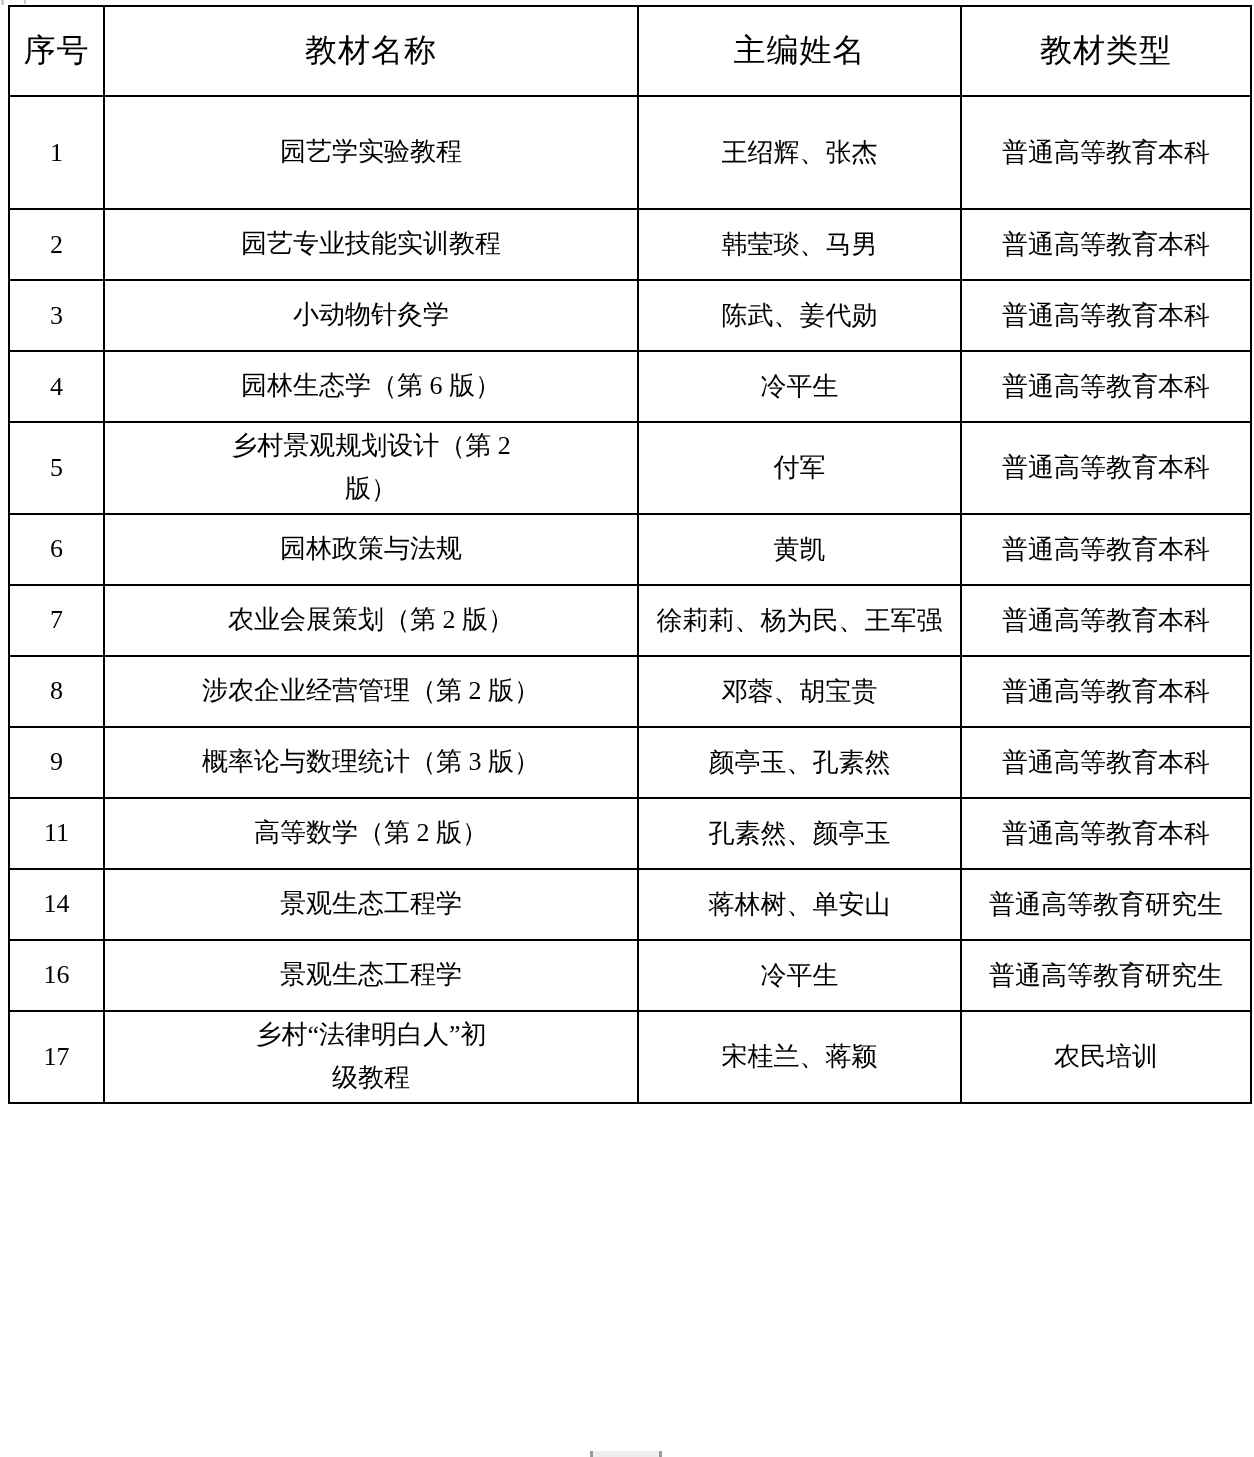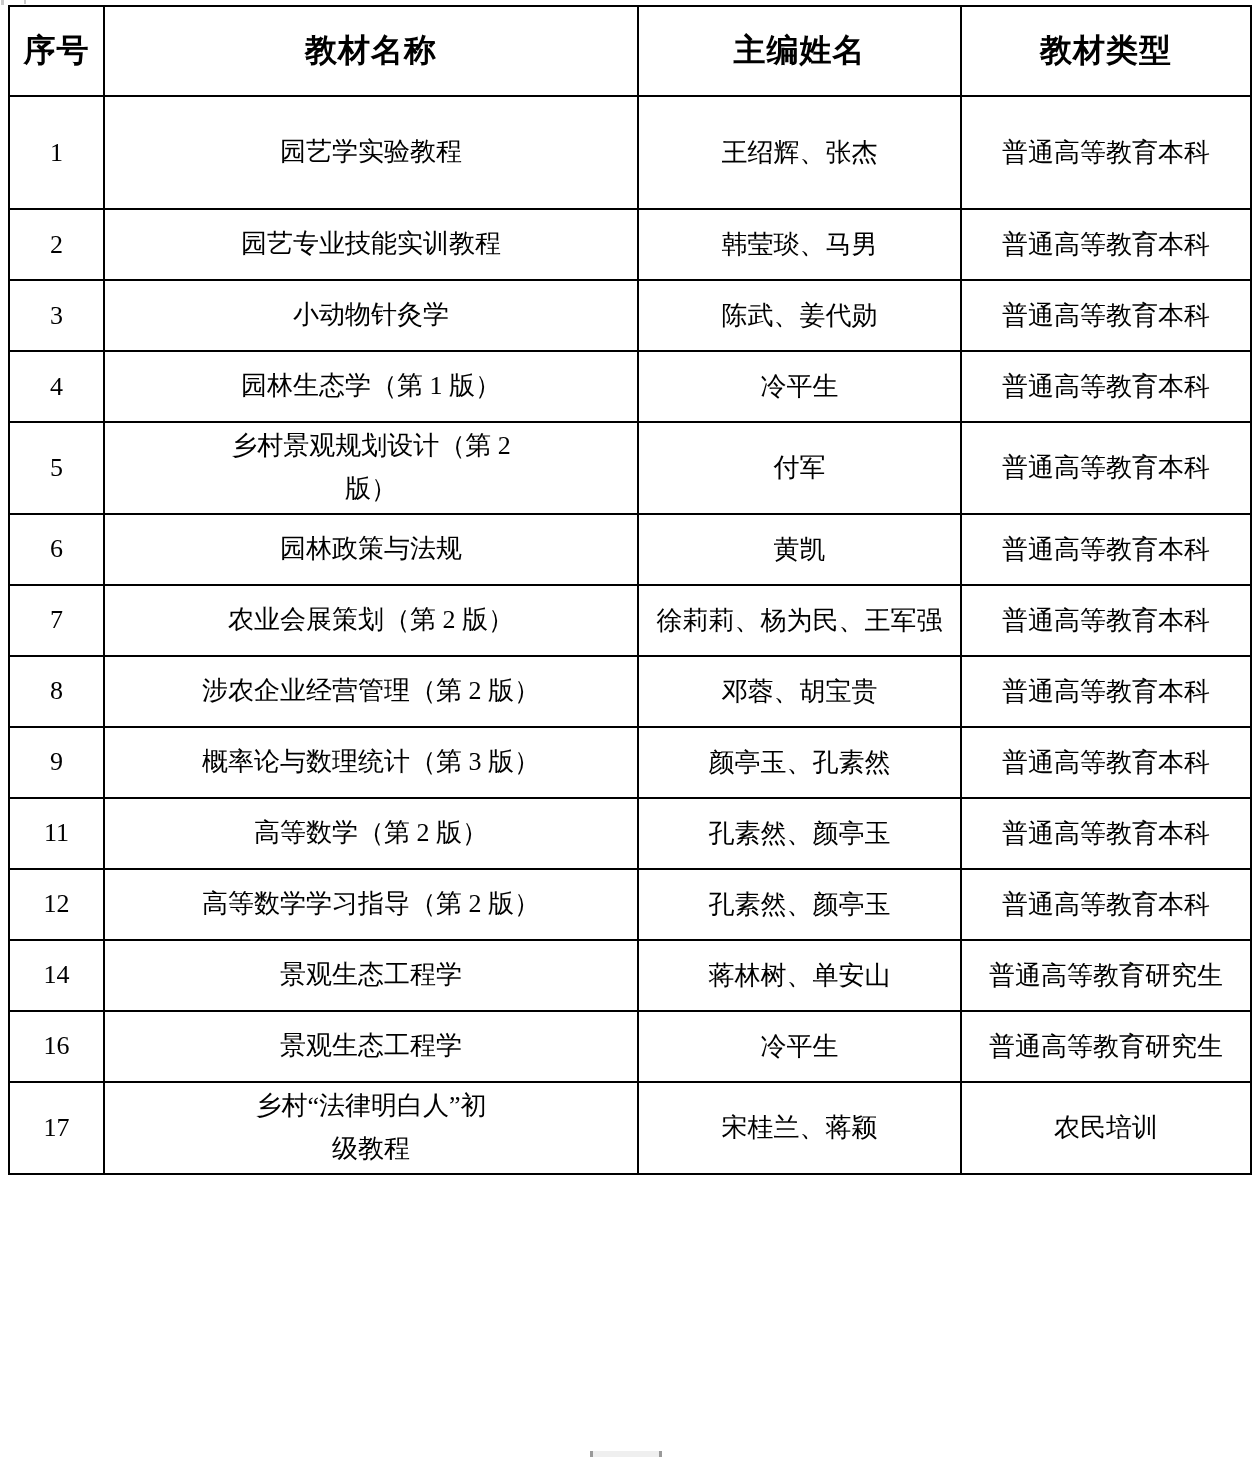--- a/index.html
+++ b/index.html
@@ -32,21 +32,21 @@
     border: 2px solid #000000;
     text-align: center;
     vertical-align: middle;
     color: #000000;
     padding: 2px 4px;
     overflow: hidden;
   }
   thead th {
     height: 84px;
     font-size: 32px;
-    font-weight: bold;
+    font-weight: normal;
     letter-spacing: 1px;
   }
   tbody td {
     font-size: 26px;
     font-weight: normal;
   }
   tbody tr { height: 71px; }
   tbody tr:nth-child(1)  { height: 113px; }
   tbody tr:nth-child(5)  { height: 91px; }
   tbody tr:nth-child(17) { height: 86px; }
@@ -108,21 +108,21 @@
           <td>普通高等教育本科</td>
         </tr>
         <tr>
           <td>3</td>
           <td class="cell-title">小动物针灸学</td>
           <td>陈武、姜代勋</td>
           <td>普通高等教育本科</td>
         </tr>
         <tr>
           <td>4</td>
-          <td class="cell-title">园林生态学（第 1 版）</td>
+          <td class="cell-title">园林生态学（第 6 版）</td>
           <td>冷平生</td>
           <td>普通高等教育本科</td>
         </tr>
         <tr>
           <td>5</td>
           <td class="cell-title">乡村景观规划设计（第 2
 版）</td>
           <td>付军</td>
           <td>普通高等教育本科</td>
         </tr>
@@ -150,26 +150,20 @@
           <td>颜亭玉、孔素然</td>
           <td>普通高等教育本科</td>
         </tr>
         <tr>
           <td>11</td>
           <td class="cell-title">高等数学（第 2 版）</td>
           <td>孔素然、颜亭玉</td>
           <td>普通高等教育本科</td>
         </tr>
         <tr>
-          <td>12</td>
-          <td class="cell-title">高等数学学习指导（第 2 版）</td>
-          <td>孔素然、颜亭玉</td>
-          <td>普通高等教育本科</td>
-        </tr>
-        <tr>
           <td>14</td>
           <td class="cell-title">景观生态工程学</td>
           <td>蒋林树、单安山</td>
           <td>普通高等教育研究生</td>
         </tr>
         <tr>
           <td>16</td>
           <td class="cell-title">景观生态工程学</td>
           <td>冷平生</td>
           <td>普通高等教育研究生</td>

